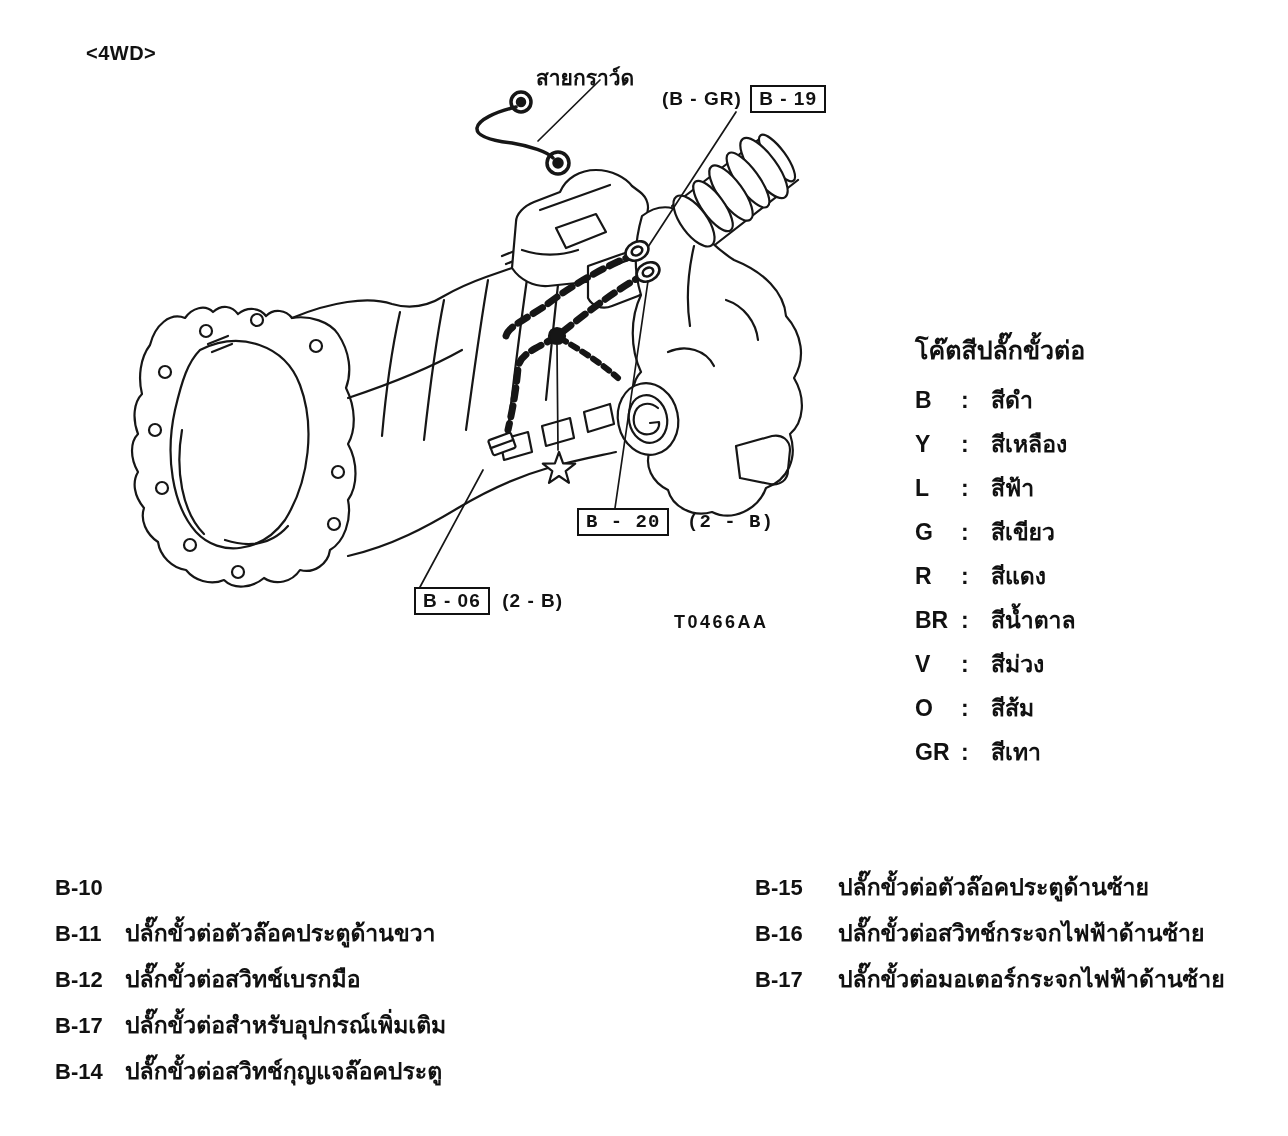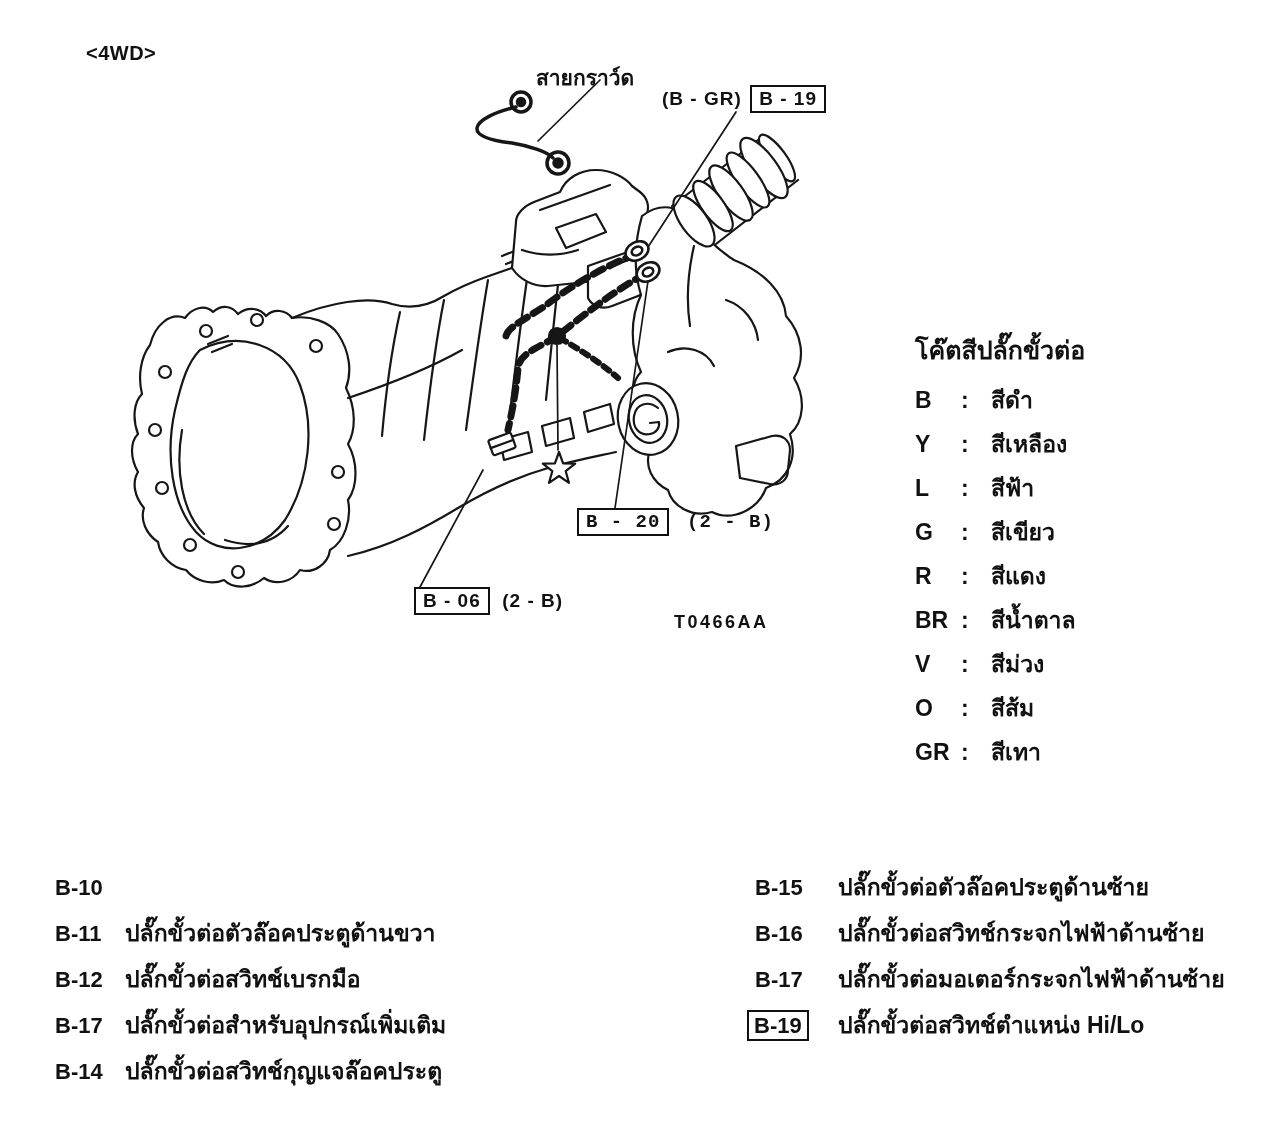--- a/index.html
+++ b/index.html
@@ -267,19 +267,15 @@
       <span class="conn-desc">ปลั๊กขั้วต่อตัวล๊อคประตูด้านซ้าย</span>
     </div>
     <div class="conn-row">
       <span class="conn-code conn-code-cell-r">B-16</span>
       <span class="conn-desc">ปลั๊กขั้วต่อสวิทช์กระจกไฟฟ้าด้านซ้าย</span>
     </div>
     <div class="conn-row">
       <span class="conn-code conn-code-cell-r">B-17</span>
       <span class="conn-desc">ปลั๊กขั้วต่อมอเตอร์กระจกไฟฟ้าด้านซ้าย</span>
     </div>
-    <div class="conn-row">
-      <span class="conn-code-cell-r"><span class="conn-code-boxed">B-19</span></span>
-      <span class="conn-desc">ปลั๊กขั้วต่อสวิทช์ตำแหน่ง Hi/Lo</span>
-    </div>
   </div>
 
 </div>
 
 </body></html>

